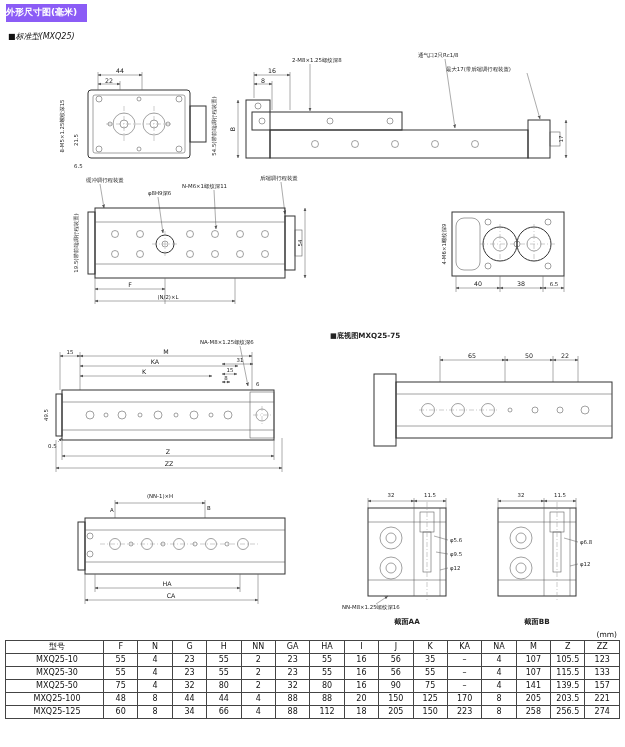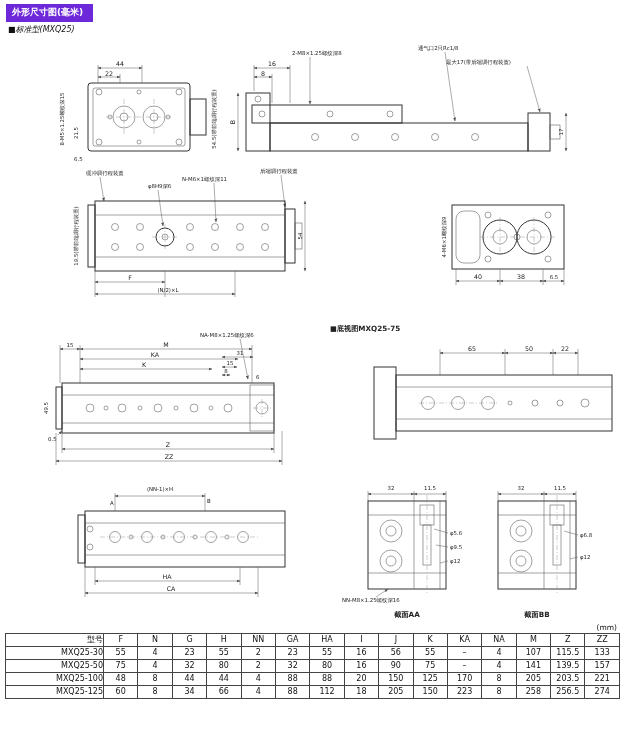--- a/index.html
+++ b/index.html
@@ -1,35 +1,35 @@
 <!DOCTYPE html>
 <html><head>
 <meta charset="utf-8">
 <style>
   html,body{margin:0;padding:0;background:#fff;width:625px;height:747px;overflow:hidden;
     font-family:"DejaVu Sans",sans-serif;}
-  .titlebar{display:inline-block;background:#6d28d9;color:#fff;font-size:9px;font-weight:bold;
-    padding:2px 10px 3px 6px;margin:4px 0 0 6px;}
+  .titlebar{display:inline-block;background:#8b5cf6;color:#fff;font-size:9px;font-weight:bold;
+    padding:2px 10px 3px 0;margin:4px 0 7px 6px;}
   .subtitle{font-size:8px;color:#111;margin:2px 0 0 8px;font-style:italic;}
   svg{display:block;}
   svg text{font-family:"DejaVu Sans",sans-serif;font-size:6.3px;fill:#222;}
   svg text.f5{font-size:5.4px;}
   svg text.f7{font-size:7.2px;font-weight:bold;}
   svg text.tm{text-anchor:middle;}
   .out{fill:none;stroke:#333;stroke-width:1;}
   .thin{fill:none;stroke:#555;stroke-width:.55;}
   .dim{fill:none;stroke:#666;stroke-width:.55;}
   .cl{fill:none;stroke:#999;stroke-width:.5;stroke-dasharray:5 2 1 2;}
   .mmline{font-size:7.5px;text-align:right;margin:0 8px 1px 0;color:#111;padding-left:20px;}
   table{border-collapse:collapse;margin:0 0 0 5px;width:615px;table-layout:fixed;
     font-size:8px;color:#111;}
   th,td{border:1px solid #444;text-align:center;padding:1px 0;height:10px;line-height:10px;
     overflow:hidden;white-space:nowrap;}
   th{font-weight:normal;background:#fff;}
-  th.model-h,td.model{width:92px;text-align:right;padding-left:5px;margin-top:46px;}
+  th.model-h,td.model{width:92px;text-align:center;padding-left:5px;margin-top:46px;}
   table{border:1.5px solid #333;}
 </style>
 </head>
 <body>
 
 
 
 <div class="titlebar">外形尺寸图(毫米)</div>
 <div class="subtitle">■标准型(MXQ25)</div>
 
@@ -365,20 +365,38 @@
         <th>K</th>
         <th>KA</th>
         <th>NA</th>
         <th>M</th>
         <th>Z</th>
         <th>ZZ</th>
       </tr>
   </thead>
   <tbody>
       <tr>
+        <td class="model">MXQ25-10</td>
+        <td>55</td>
+        <td>4</td>
+        <td>23</td>
+        <td>55</td>
+        <td>2</td>
+        <td>23</td>
+        <td>55</td>
+        <td>16</td>
+        <td>56</td>
+        <td>35</td>
+        <td>–</td>
+        <td>4</td>
+        <td>107</td>
+        <td>105.5</td>
+        <td>123</td>
+      </tr>
+      <tr>
         <td class="model">MXQ25-30</td>
         <td>55</td>
         <td>4</td>
         <td>23</td>
         <td>55</td>
         <td>2</td>
         <td>23</td>
         <td>55</td>
         <td>16</td>
         <td>56</td>

